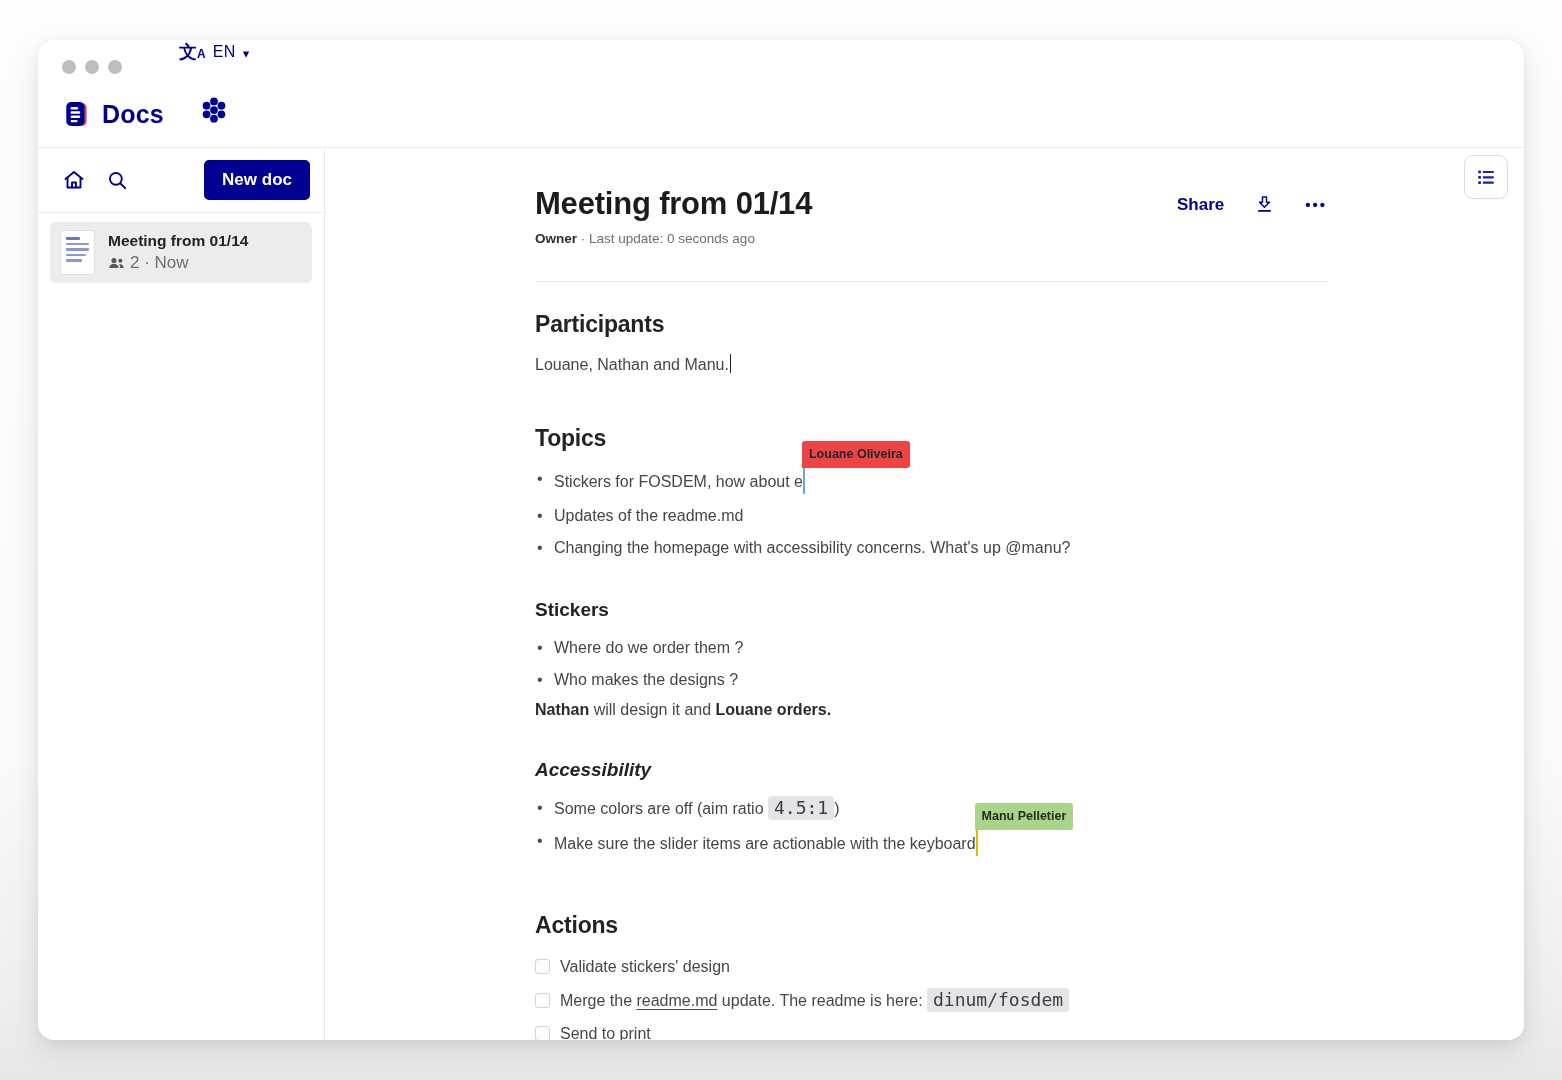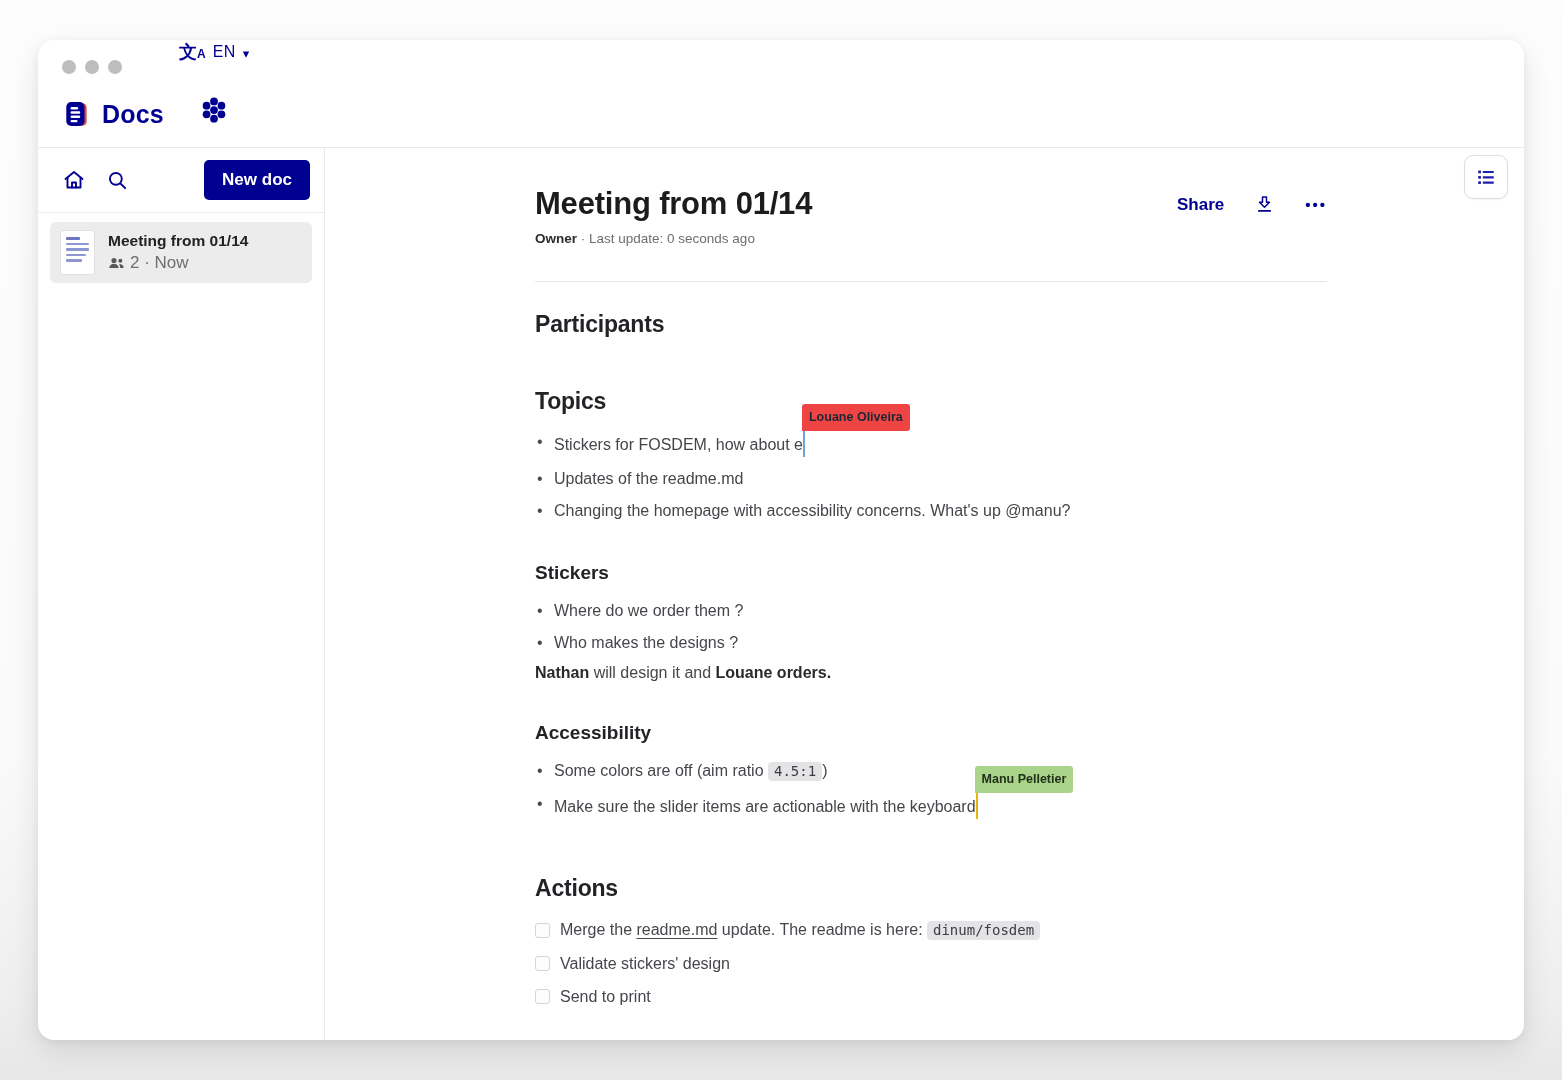--- a/index.html
+++ b/index.html
@@ -74,31 +74,31 @@
   .share-btn { font-size:17px; font-weight:600; color:#000091; cursor:pointer; }
   .more-btn { font-size:15px; letter-spacing:2px; font-weight:700; cursor:pointer; color:#000091; }
   .owner-line { margin-top:9px; font-size:13.5px; color:#6d6d72; }
   .owner-line b { color:#2c2c30; font-weight:700; }
   .doc-divider { border:none; border-top:1px solid #e7e7e7; margin-top:35px; }
   h2.sec { font-size:23px; font-weight:700; color:#232327; letter-spacing:-.2px; }
   h3.sec { font-size:19px; font-weight:700; color:#232327; }
   .h-participants { margin-top:29px; }
   .h-topics { margin-top:50px; }
   .h-stickers { margin-top:41px; }
-  .h-accessibility { margin-top:40px; }
+  .h-accessibility { margin-top:40px;font-style:italic; }
   .h-actions { margin-top:56px; font-size:24px; }
   .body-text { font-size:16px; line-height:21px; color:#45464b; }
   .p-participants { margin-top:16px; }
   ul.bullets { margin-top:16px; list-style:none; }
   ul.bullets li { position:relative; padding-left:19px; margin-bottom:11px; font-size:16px; line-height:21px; color:#45464b; }
   ul.bullets li::before { content:"•"; position:absolute; left:2px; top:0; color:#4a4a4f; }
   .note-line { margin-top:11px; font-size:16px; color:#45464b; }
   .note-line b { font-weight:700; color:#2a2a2e;text-align:right; }
   .code {
-    font-family:"DejaVu Sans Mono", monospace; font-size:14px;
+    font-family:"DejaVu Sans Mono", monospace; font-size:18px;
     background:#e4e4e6; border-radius:4px; padding:1px 6px 2px; color:#3d3d42;
   }
   .text-link { color:#48484d; text-decoration:underline; text-underline-offset:3px; cursor:pointer; }
   
   .check-list { margin-top:17px; }
   .check-row { display:flex; align-items:center; gap:10px; margin-bottom:12px; font-size:16px; color:#45464b; line-height:21px; }
   .checkbox { width:15px; height:15px; border:1.5px solid #d4d4d8; border-radius:3px; background:#fdfdfd; flex:0 0 auto; cursor:pointer; }
   
   .text-caret { display:inline-block; width:1.5px; height:19px; background:#202024; vertical-align:text-bottom; margin-left:1px; animation:blink 1.1s steps(1) infinite; }
   @keyframes blink { 50% { opacity:0; } }
@@ -245,20 +245,23 @@
           </div>
         </div>
 
         <div class="owner-line">
           <b>Owner</b><span> · Last update: 0 seconds ago</span>
         </div>
 
         <hr class="doc-divider">
 
         <h2 class="sec h-participants">Participants</h2>
+        <p class="body-text p-participants">
+          <span>Louane, Nathan and Manu.</span><span class="text-caret"></span>
+        </p>
 
         <h2 class="sec h-topics">Topics</h2>
         <ul class="bullets">
           <li>
             <span>Stickers for FOSDEM, how about e</span><span class="collab-caret caret-blue"><span class="flag">Louane Oliveira</span></span>
           </li>
           <li><span>Updates of the readme.md</span></li>
           <li><span>Changing the homepage with accessibility concerns. What's up @manu?</span></li>
         </ul>
 
@@ -278,30 +281,30 @@
           </li>
           <li>
             <span>Make sure the slider items are actionable with the keyboard</span><span class="collab-caret caret-green"><span class="flag">Manu Pelletier</span></span>
           </li>
         </ul>
 
         <h2 class="sec h-actions">Actions</h2>
         <div class="check-list">
           <div class="check-row">
             <span class="checkbox"></span>
+            <span>Validate stickers' design</span>
+          </div>
+          <div class="check-row">
+            <span class="checkbox"></span>
             <span>
               <span>Merge the </span><span class="text-link">readme.md</span><span> update. The readme is here: </span><span class="code">dinum/fosdem</span>
             </span>
           </div>
           <div class="check-row">
             <span class="checkbox"></span>
-            <span>Validate stickers' design</span>
-          </div>
-          <div class="check-row">
-            <span class="checkbox"></span>
             <span>Send to print</span>
           </div>
         </div>
 
       </div>
     </div>
   </div>
 </div>
 
 </body></html>

